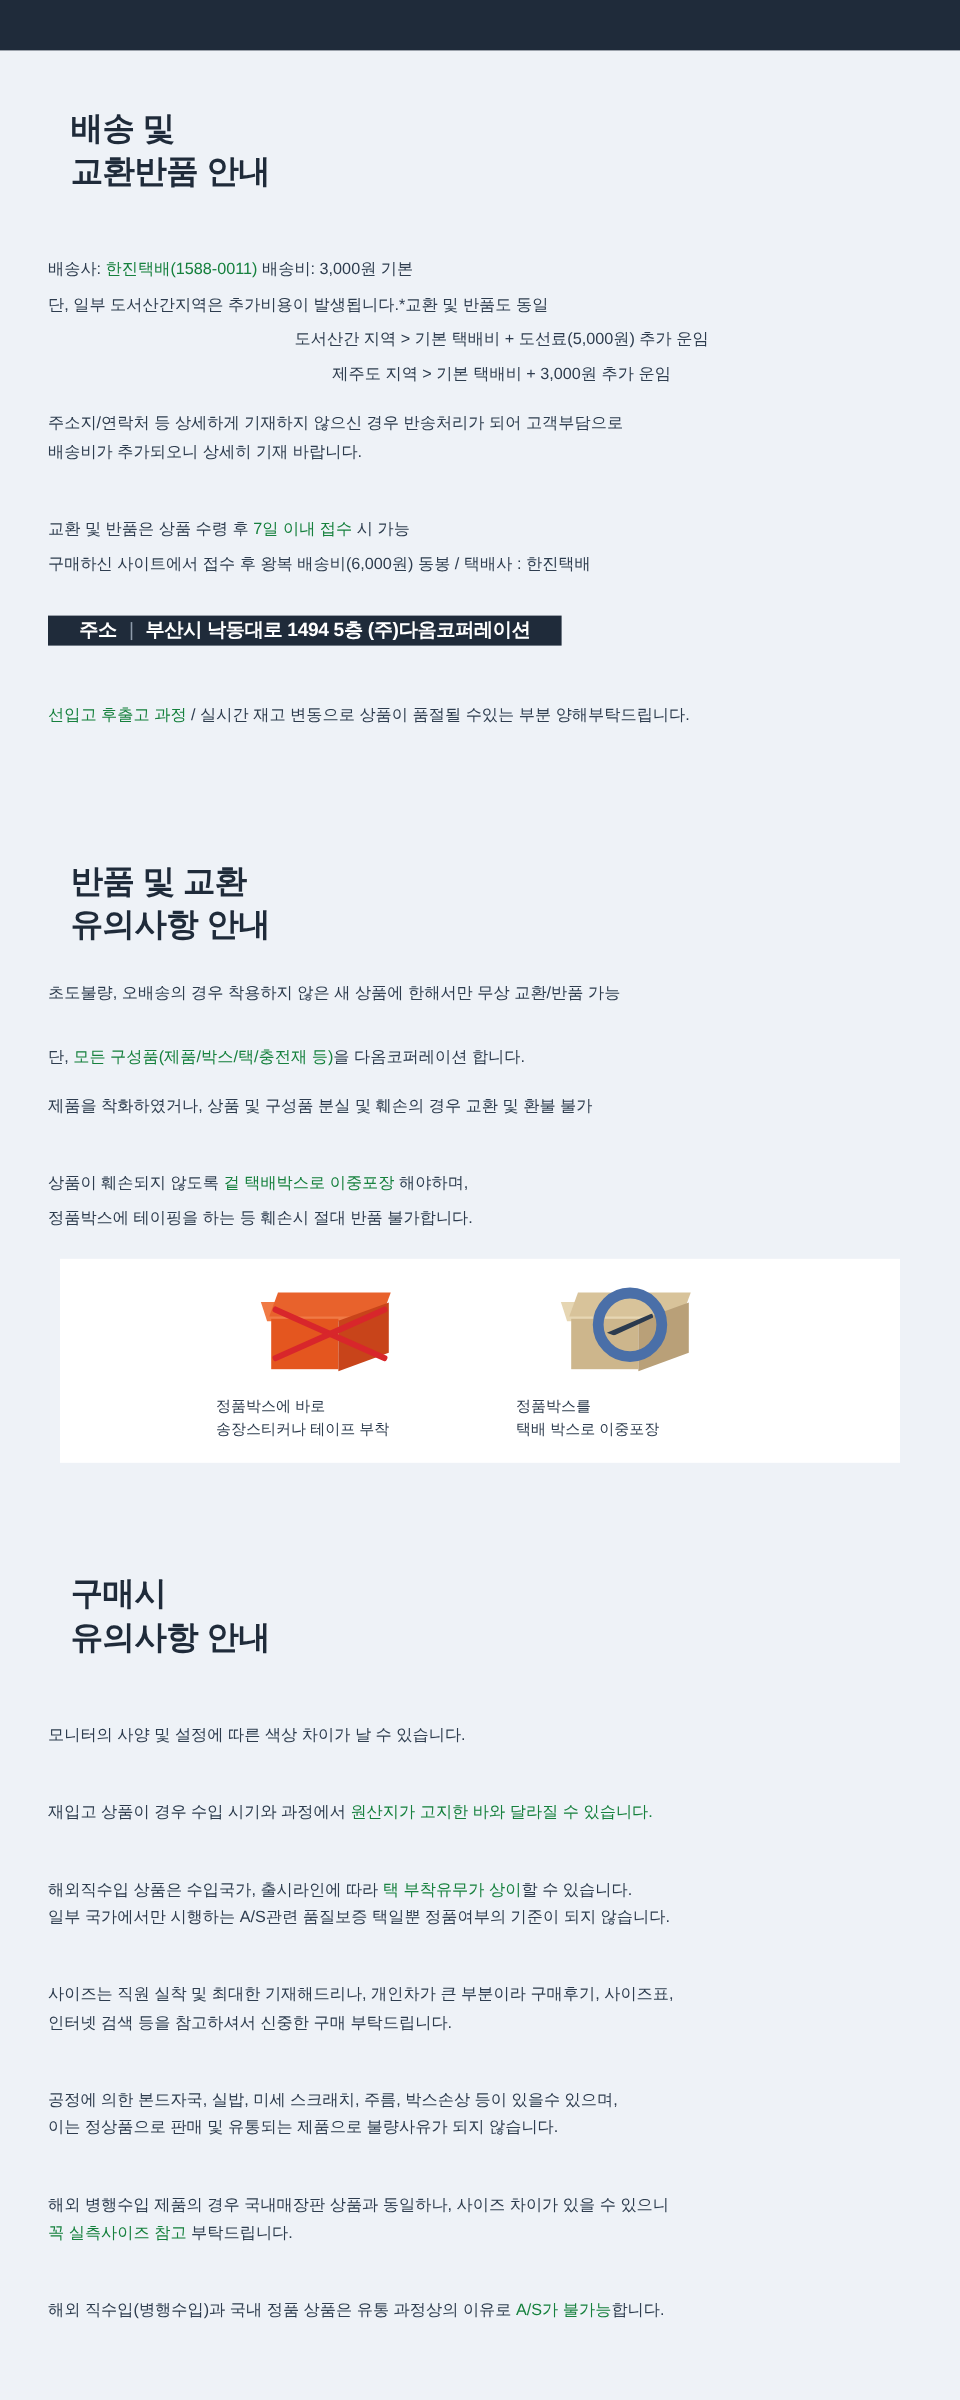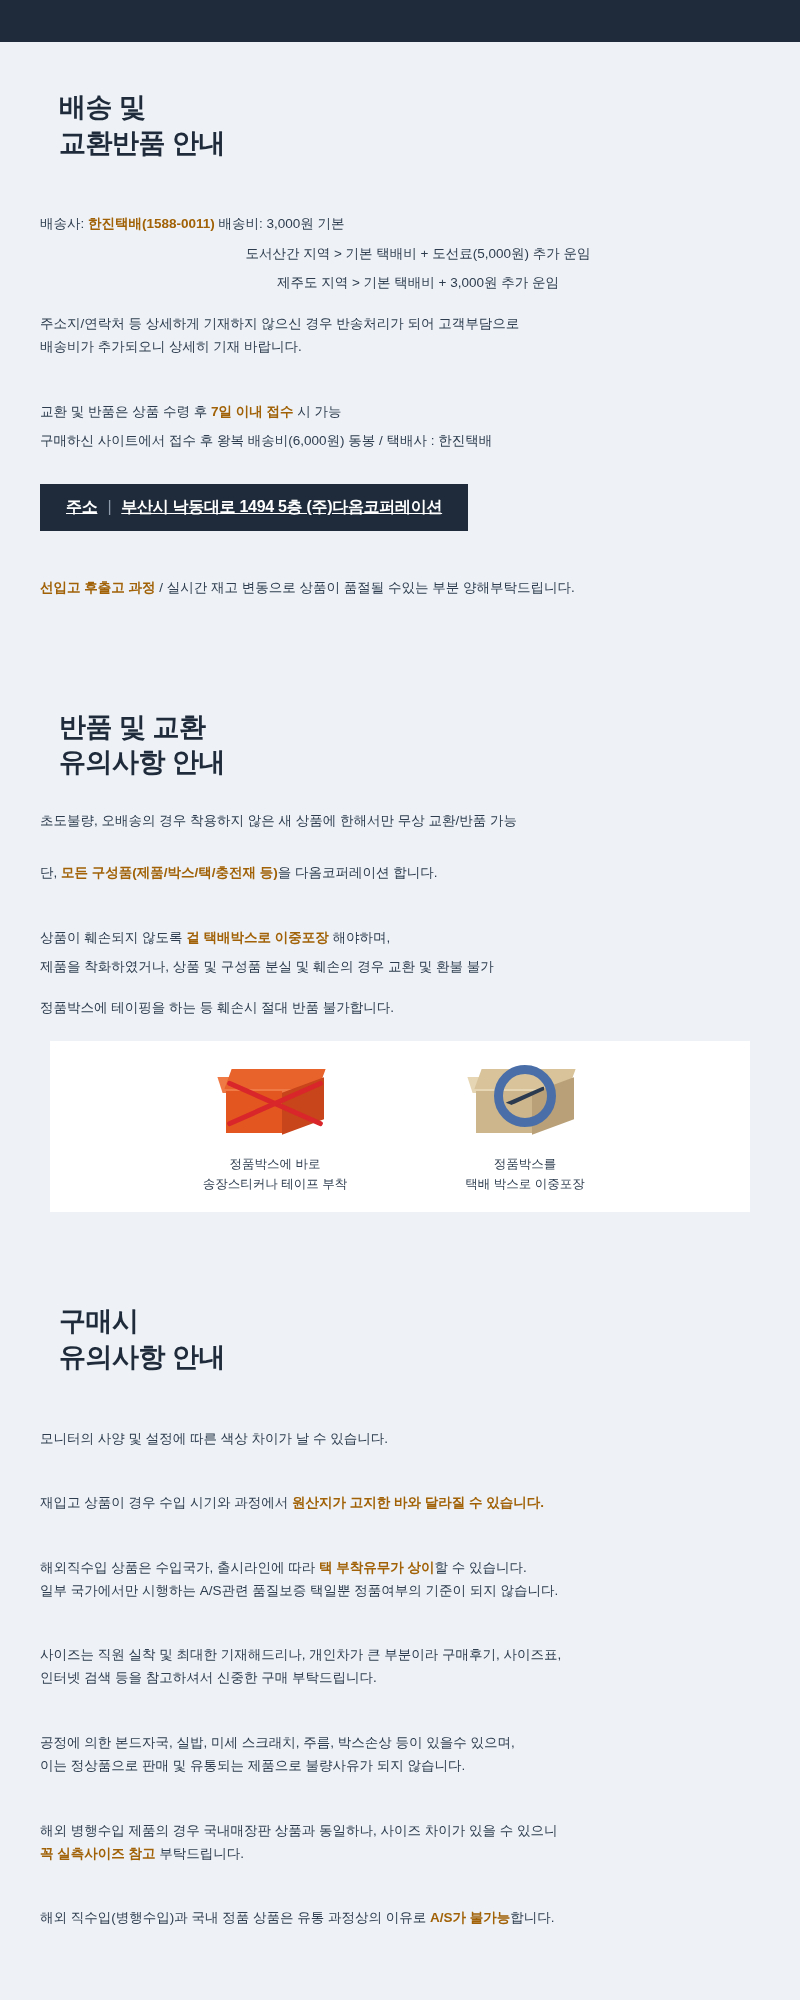--- a/index.html
+++ b/index.html
@@ -55,52 +55,51 @@
   
   .block {
     font-size: 13.5px;
     line-height: 1.72;
     color: #2d3c4e;
     margin-bottom: 18px;
     white-space: pre-line;
   }
   .block.indent-1 { padding-left: 36px; text-align: center; }
   .block.tight { margin-bottom: 6px; }
-  .b { font-weight: bold; color: #a16207; }
+  .b { font-weight: normal; color: #15803d; }
 
   .addr-box {
     background: #1f2b3a;
     color: #ffffff;
     font-size: 16px;
     font-weight: bold;
-    padding: 13px 26px;
+    padding: 2px 26px;
     display: inline-block;
     margin: 14px 0 22px 0;
     letter-spacing: -0.3px;
-    text-decoration: underline;
   }
   .addr-box .sep {
     display: inline-block;
     padding: 0 10px;
     color: #8e9bab;
     font-weight: normal;
   }
 
   
   .figure {
     background: #ffffff;
     margin: 22px 10px 0 10px;
     padding: 22px 10px 18px 10px;
     display: flex;
     justify-content: center;
     gap: 60px;
   }
   .fig-item {
     width: 190px;
-    text-align: center;
+    text-align: left;
   }
   .fig-art {
     height: 80px;
     position: relative;
     margin-bottom: 12px;
   }
   .fig-caption {
     font-size: 12.5px;
     line-height: 1.55;
     color: #2d3c4e;
@@ -166,20 +165,21 @@
     <section class="section">
       <div class="section-head">
         <div class="section-bar"></div>
         <div class="section-title">배송 및
 교환반품 안내</div>
       </div>
 
       <div class="block tight">
         <span>배송사: </span><span class="b">한진택배(1588-0011)</span><span> 배송비: 3,000원 기본</span>
       </div>
+      <div class="block tight">단, 일부 도서산간지역은 추가비용이 발생됩니다.*교환 및 반품도 동일</div>
       <div class="block tight indent-1">도서산간 지역 &gt; 기본 택배비 + 도선료(5,000원) 추가 운임</div>
       <div class="block indent-1">제주도 지역 &gt; 기본 택배비 + 3,000원 추가 운임</div>
 
       <div class="block">주소지/연락처 등 상세하게 기재하지 않으신 경우 반송처리가 되어 고객부담으로
 배송비가 추가되오니 상세히 기재 바랍니다.</div>
 
       <div class="block tight">
         <span>교환 및 반품은 상품 수령 후 </span><span class="b">7일 이내 접수</span><span> 시 가능</span>
       </div>
       <div class="block">구매하신 사이트에서 접수 후  왕복 배송비(6,000원) 동봉 / 택배사 : 한진택배</div>
@@ -200,25 +200,25 @@
         <div class="section-bar"></div>
         <div class="section-title">반품 및 교환
 유의사항 안내</div>
       </div>
 
       <div class="block tight">초도불량, 오배송의 경우 착용하지 않은 새 상품에 한해서만 무상 교환/반품 가능</div>
       <div class="block">
         <span>단, </span><span class="b">모든 구성품(제품/박스/택/충전재 등)</span><span>을 다옴코퍼레이션 합니다.</span>
       </div>
 
+      <div class="block">제품을 착화하였거나, 상품 및 구성품 분실 및 훼손의 경우 교환 및 환불 불가</div>
+
       <div class="block tight">
         <span>상품이 훼손되지 않도록 </span><span class="b">겉 택배박스로 이중포장</span><span> 해야하며,</span>
       </div>
-
-      <div class="block">제품을 착화하였거나, 상품 및 구성품 분실 및 훼손의 경우 교환 및 환불 불가</div>
       <div class="block">정품박스에 테이핑을 하는 등 훼손시 절대 반품 불가합니다.</div>
 
       <div class="figure">
         <div class="fig-item">
           <div class="fig-art">
             <div class="boxart">
               <div class="lid2"></div>
               <div class="lid"></div>
               <div class="front"></div>
               <div class="side"></div>

